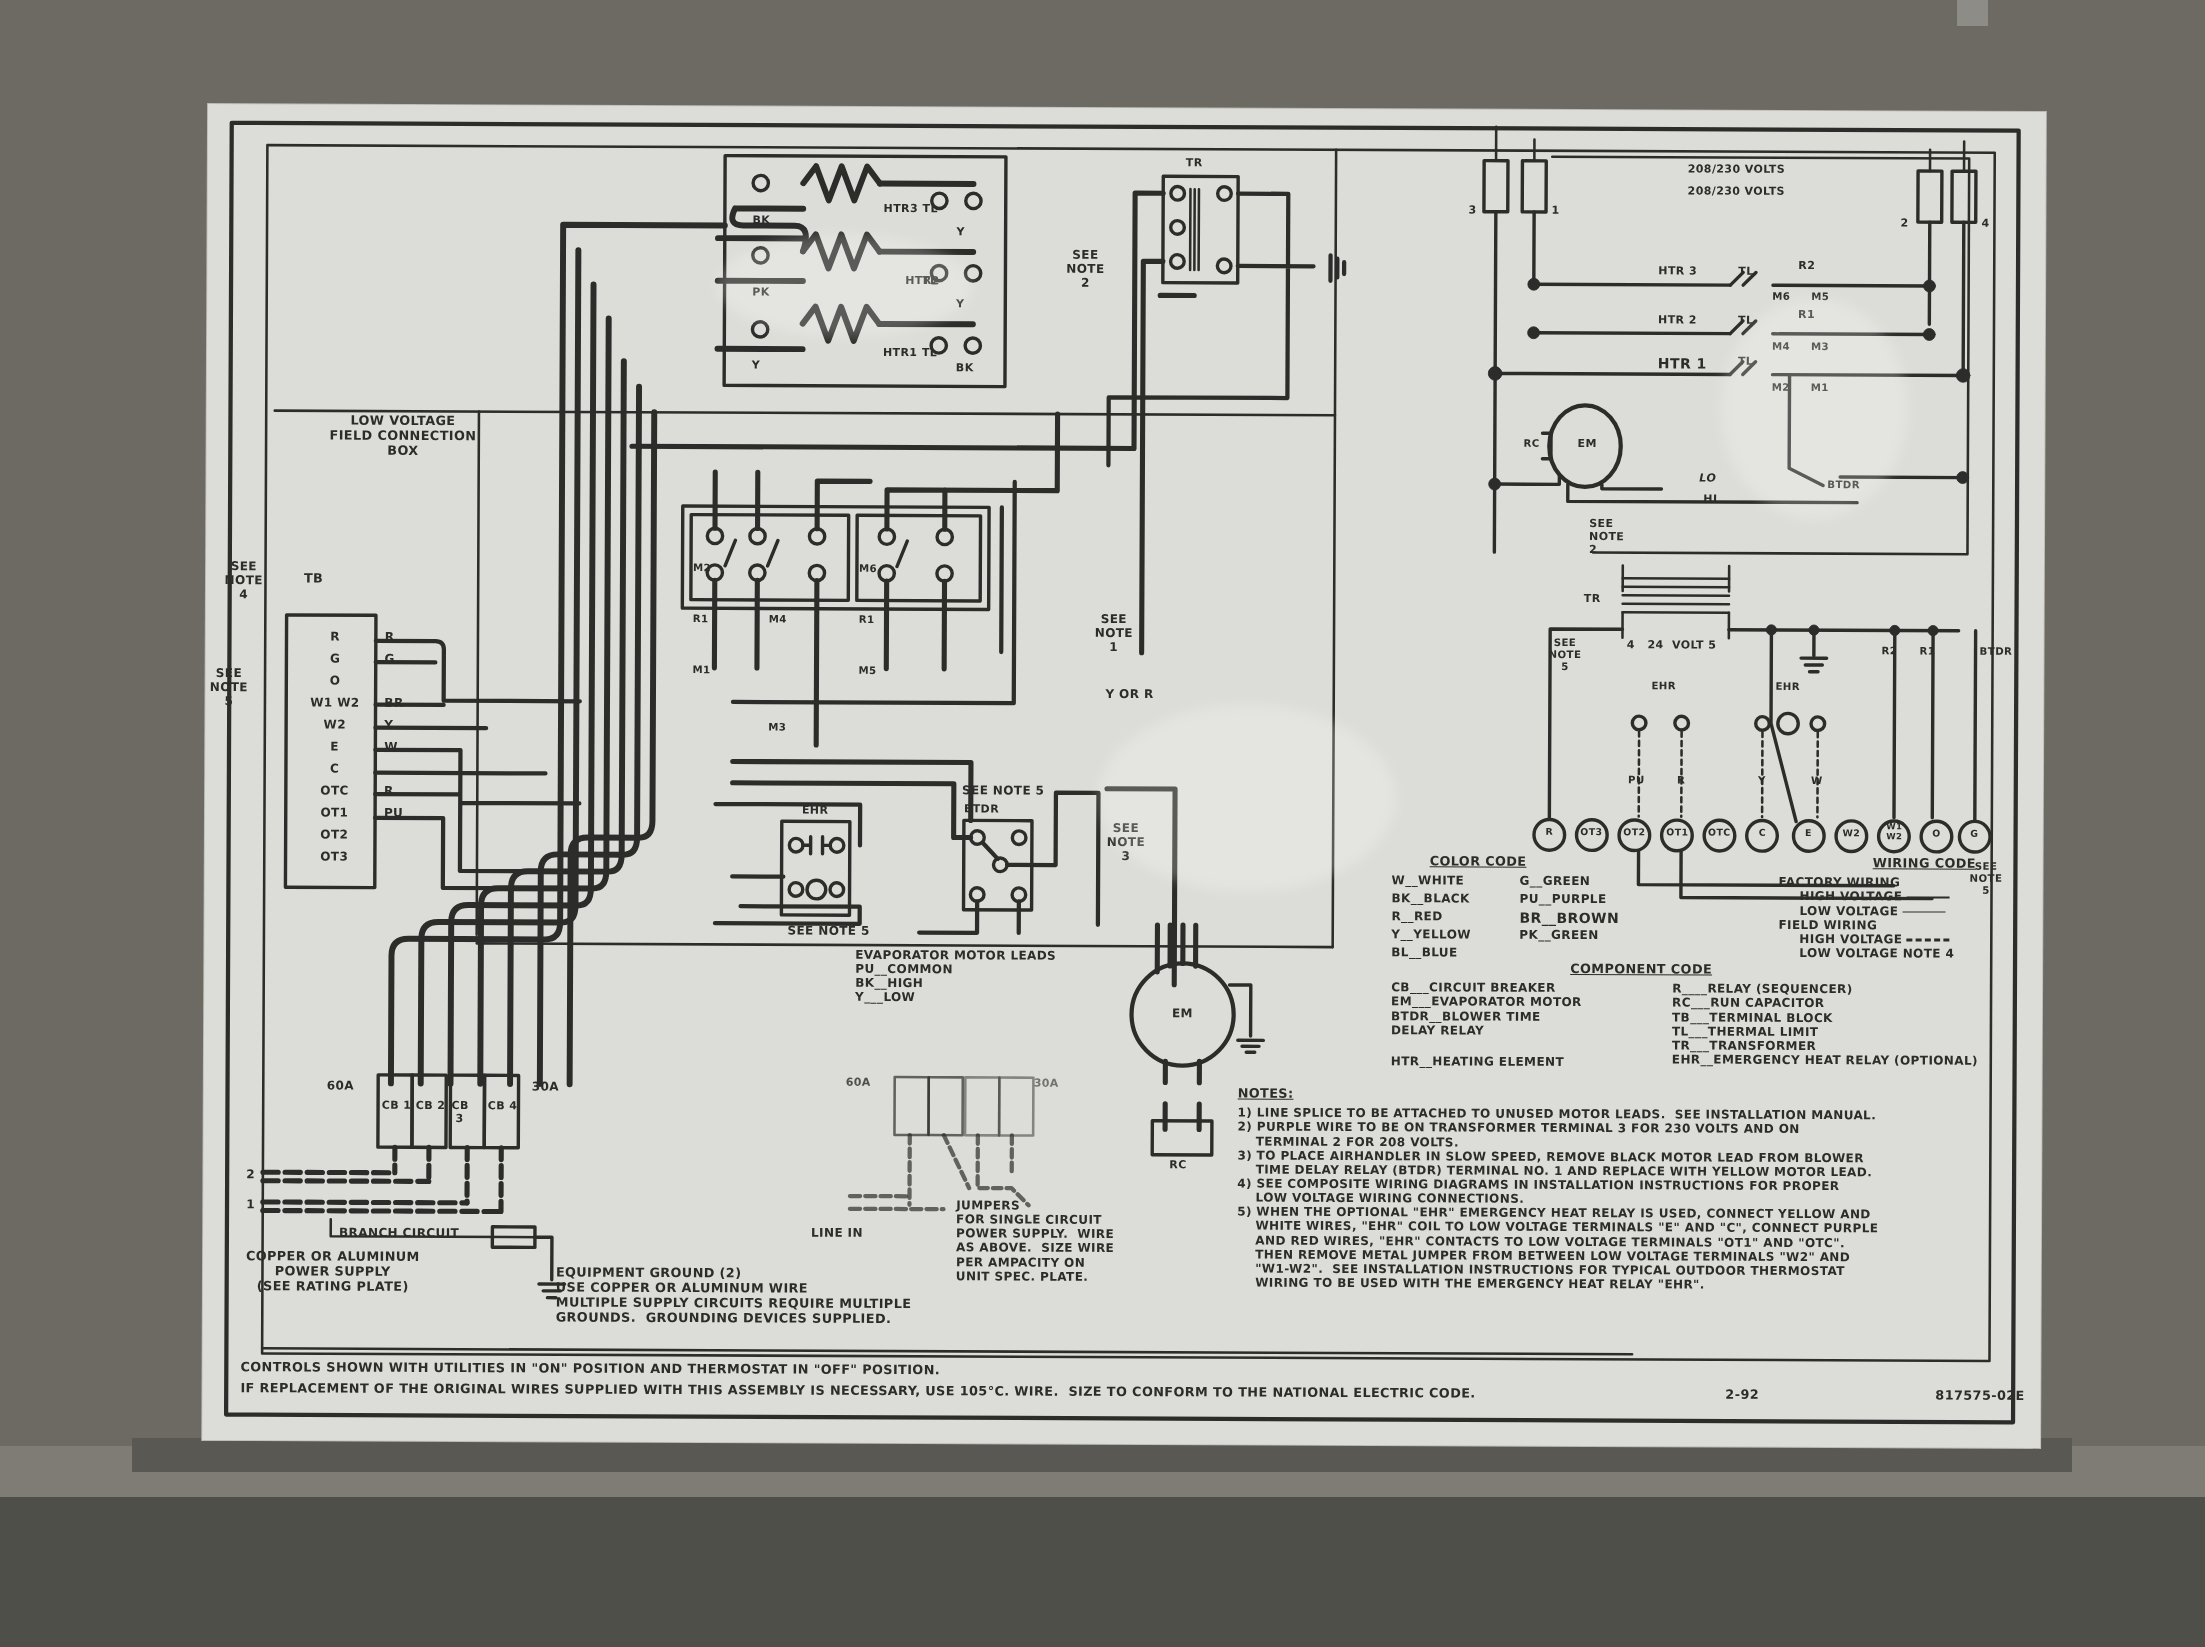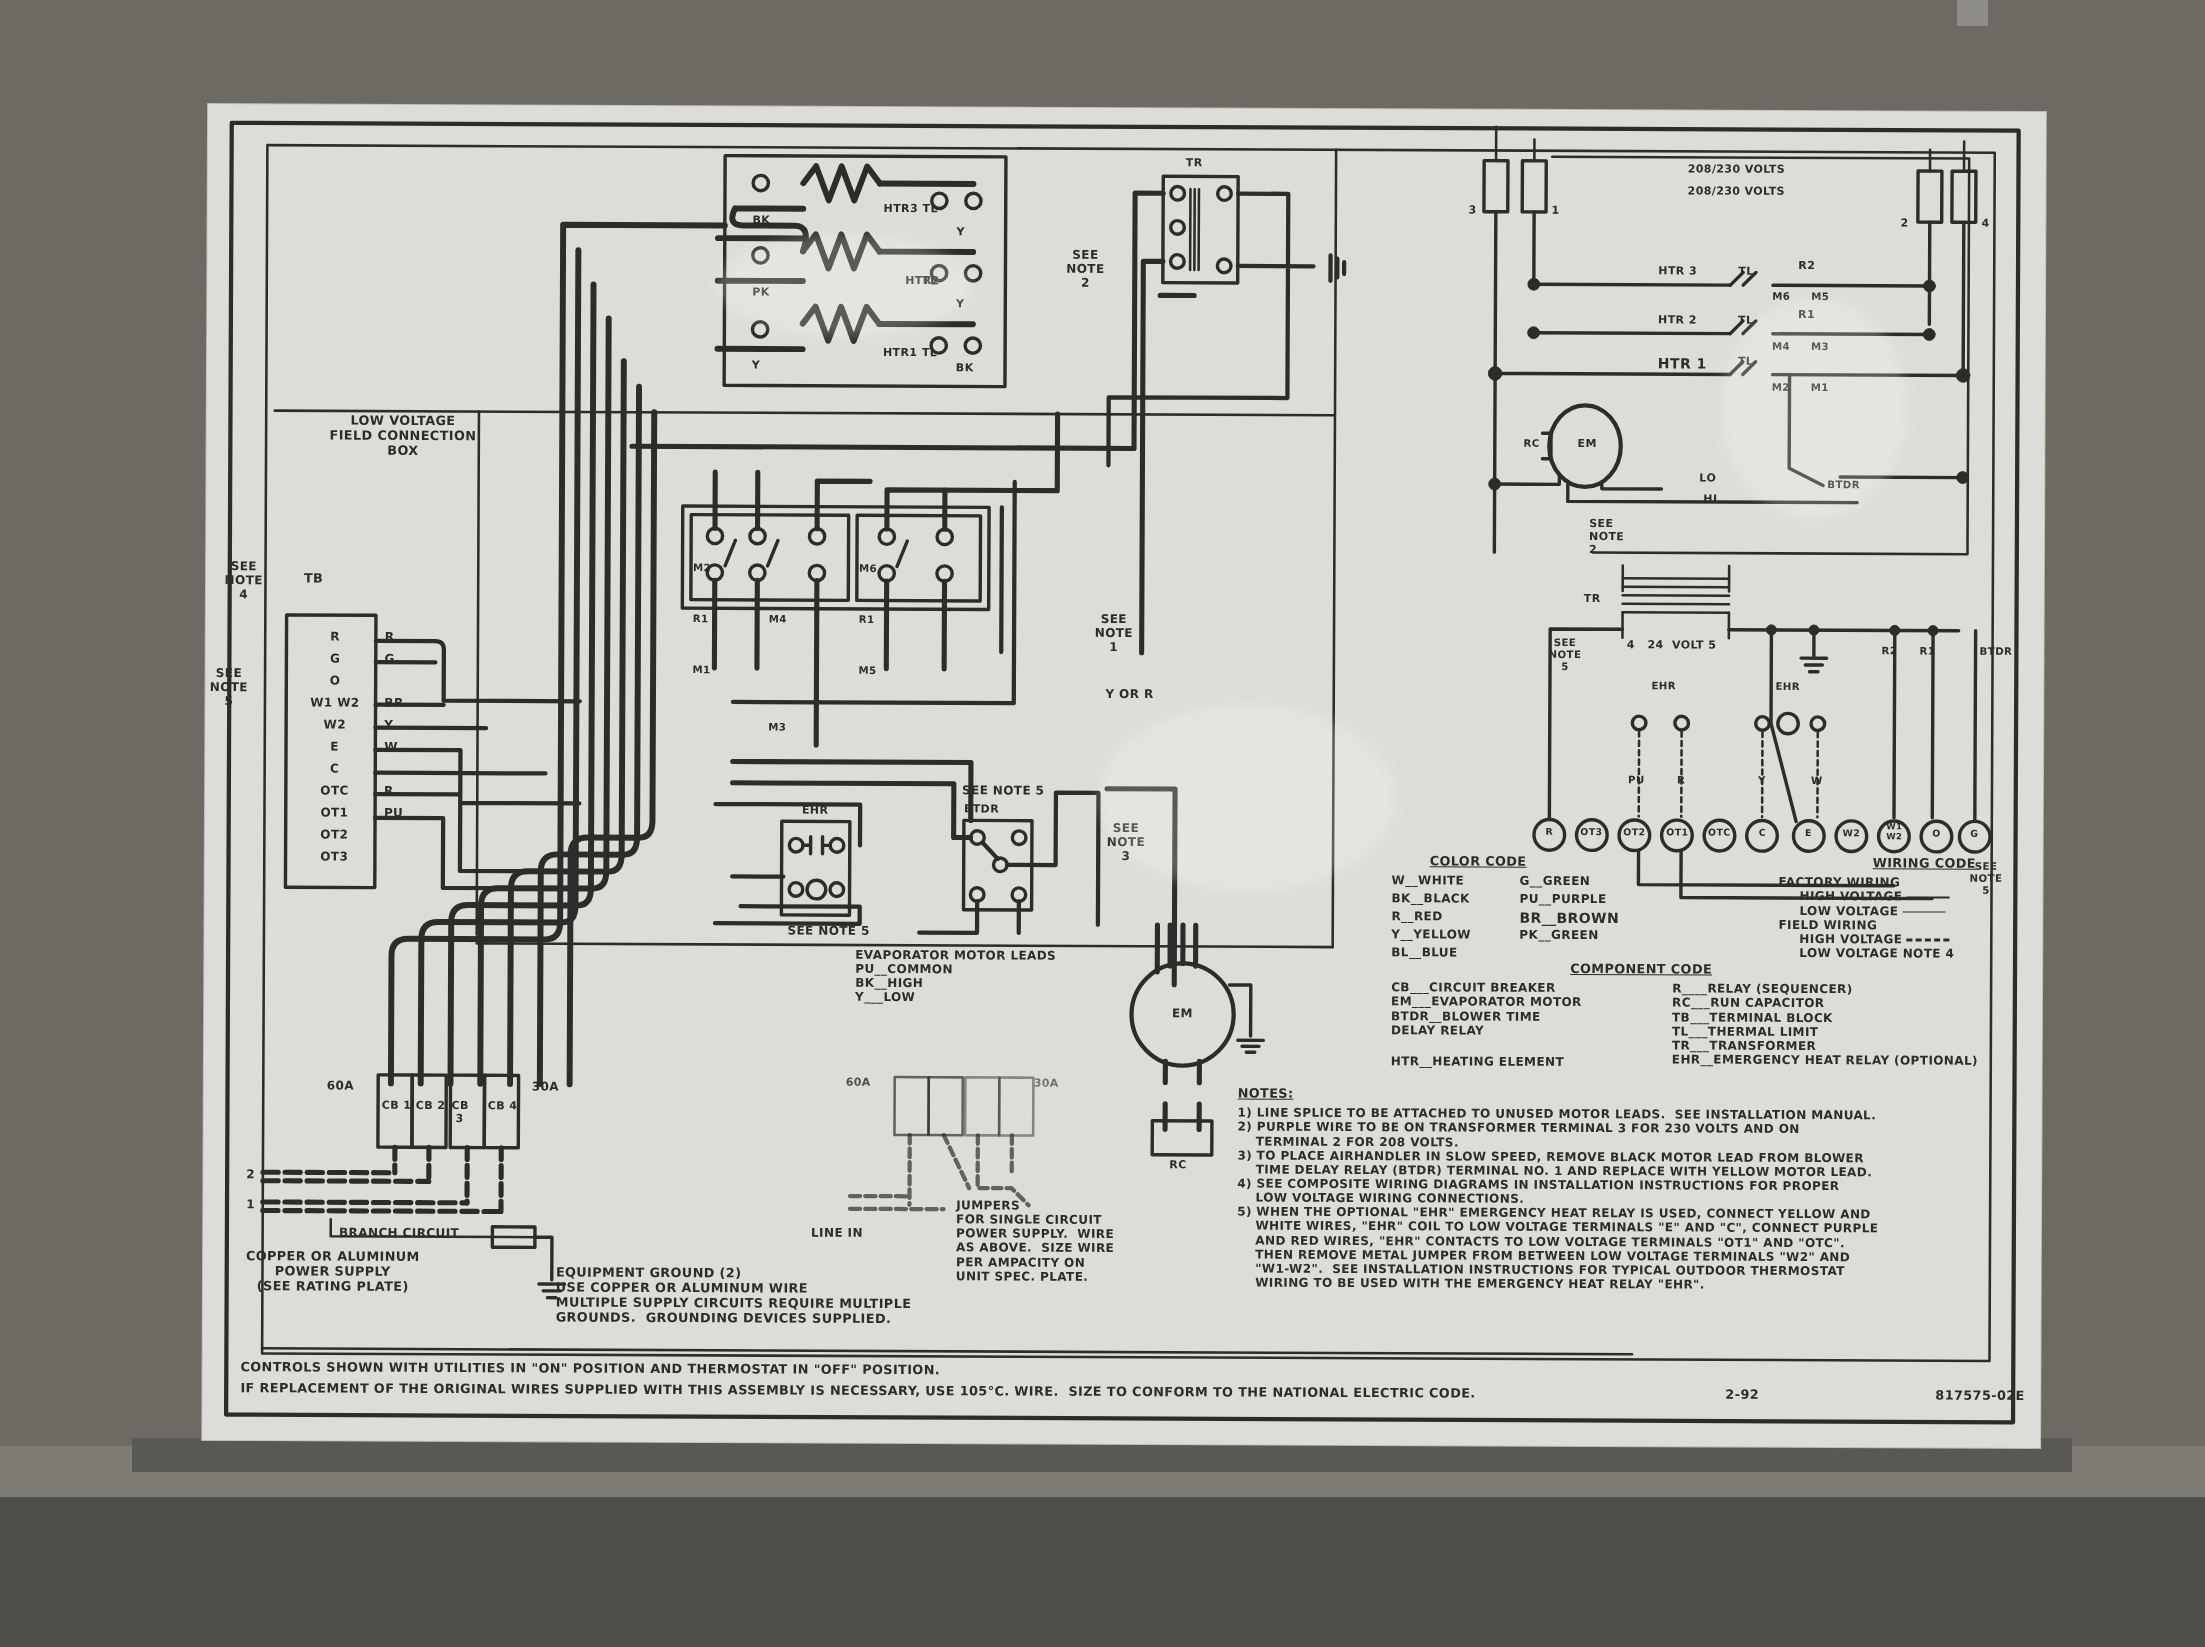--- a/index.html
+++ b/index.html
@@ -331,21 +331,21 @@
   <div class="tl" style="left:1591px;top:198px;font-size:11px;">R1</div>
   <div class="tl" style="left:1565px;top:230px;font-size:10.2px;">M4</div>
   <div class="tl" style="left:1604px;top:230px;font-size:10.2px;">M3</div>
   <div class="tl" style="left:1451px;top:245px;font-size:14px;">HTR 1</div>
   <div class="tl" style="left:1531px;top:245px;font-size:11px;">TL</div>
   <div class="tl" style="left:1565px;top:271px;font-size:10.2px;">M2</div>
   <div class="tl" style="left:1604px;top:271px;font-size:10.2px;">M1</div>
 
   <div class="tl" style="left:1371px;top:328px;font-size:11px;">EM</div>
   <div class="tl" style="left:1317px;top:328px;font-size:10.2px;">RC</div>
-  <div class="tl" style="left:1493px;top:362px;font-size:11px;">LO</div>
+  <div class="tl" style="left:1493px;top:362px;font-size:11px;font-style:italic;">LO</div>
   <div class="tl" style="left:1497px;top:383px;font-size:11px;">HI</div>
   <div class="tl" style="left:1621px;top:368px;font-size:10.2px;">BTDR</div>
   <div class="tl" style="left:1383px;top:408px;font-size:11px;" style2="">SEE
 NOTE
 2</div>
   <div class="tl" style="left:1378px;top:483px;font-size:11px;">TR</div>
   <div class="tl" style="left:1421px;top:529px;font-size:11px;">4   24  VOLT 5</div>
   <div class="tl" style="left:1343px;top:527px;font-size:10.2px;text-align:center;">SEE
 NOTE
 5</div>

